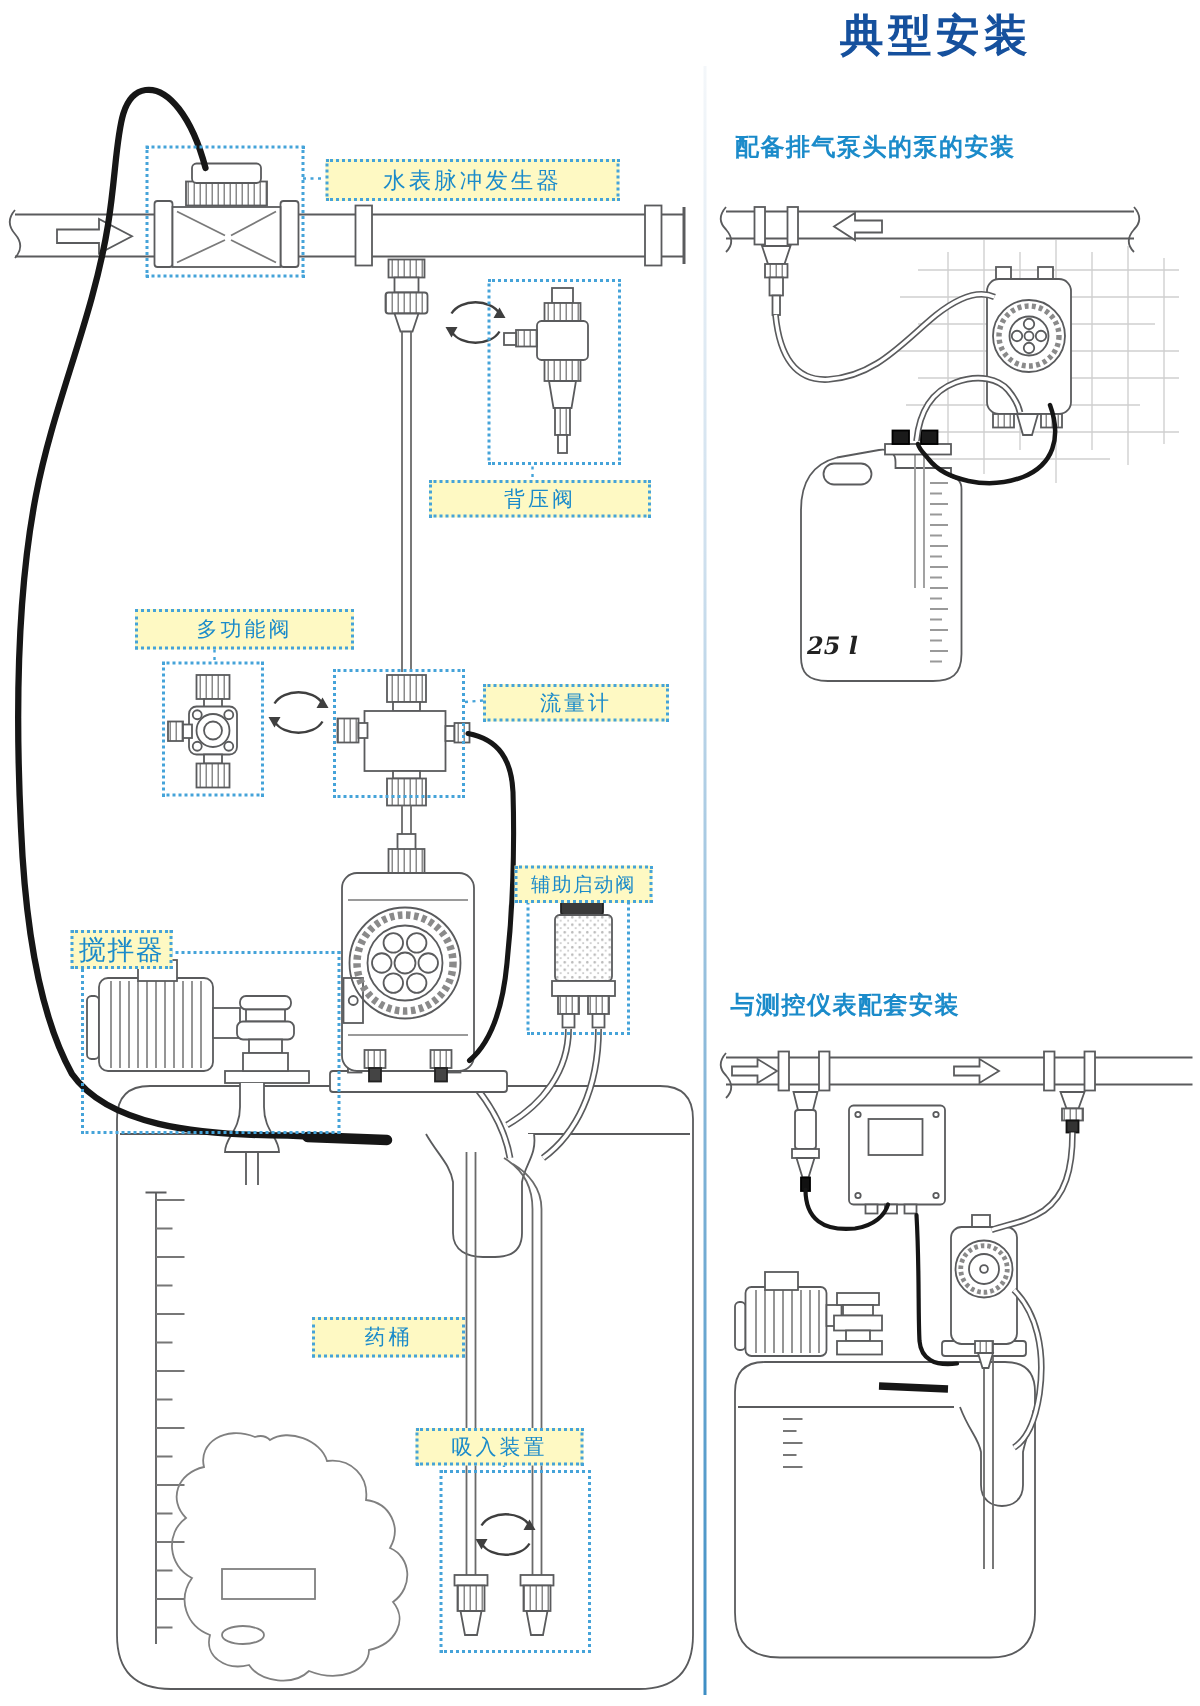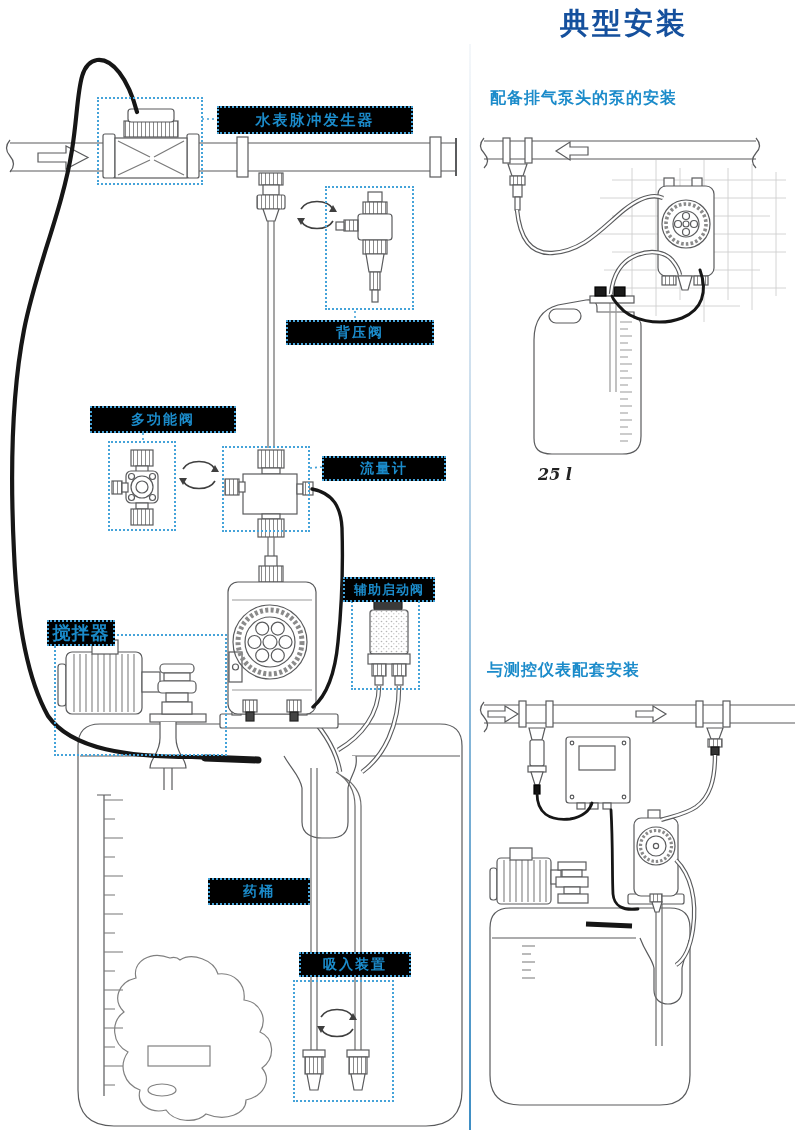--- a/index.html
+++ b/index.html
@@ -6,26 +6,26 @@
   body{width:800px;height:1137px;position:relative;overflow:hidden;
        font-family:"Liberation Sans",sans-serif;}
   svg.art{position:absolute;left:0;top:0;z-index:1;}
   .divider{position:absolute;left:469px;top:44px;width:2px;height:1086px;z-index:1;
            background:linear-gradient(to bottom,#f4f7fa 0%,#cfe0ee 30%,#82b4d7 65%,#3e8ec4 100%);}
   .title{position:absolute;left:560px;top:4px;width:230px;text-align:left;z-index:3;
          color:#15509d;font-weight:bold;font-size:29px;letter-spacing:3px;}
   .heading{position:absolute;color:#1b8bca;font-weight:bold;font-size:16px;
            letter-spacing:1px;z-index:3;white-space:nowrap;}
   .lbl{position:absolute;display:flex;align-items:center;justify-content:center;
-       border:2px dotted #45a3d9;color:#1b8bca;font-weight:bold;font-size:14px;
-       background:#000000;letter-spacing:2px;box-sizing:border-box;z-index:3;white-space:nowrap;}
+       border:2px dotted #45a3d9;color:#1b8bca;font-weight:normal;font-size:14px;
+       background:#fef9c3;letter-spacing:2px;box-sizing:border-box;z-index:3;white-space:nowrap;}
   .cbox{position:absolute;border:2px dotted #45a3d9;background:transparent;
         box-sizing:border-box;z-index:2;}
   .capacity{position:absolute;left:538px;top:421px;z-index:3;color:#222;
-            font-family:"DejaVu Serif",serif;font-style:italic;font-weight:bold;font-size:16px;margin-top:44px;}
+            font-family:"DejaVu Serif",serif;font-style:italic;font-weight:bold;font-size:16px;}
 </style>
 </head>
 <body>
 
 <svg class="art" width="800" height="1137" viewBox="0 0 800 1137">
   <defs>
     <pattern id="kn" width="4" height="6" patternUnits="userSpaceOnUse">
       <rect width="4" height="6" fill="#fff"></rect>
       <line x1="1.5" y1="0" x2="1.5" y2="6" stroke="#8a8a8a" stroke-width="1"></line>
     </pattern>
@@ -371,20 +371,20 @@
 
 <div class="title">典型安装</div>
 
 <div class="lbl" style="left:217px;top:106px;width:196px;height:28px;font-size:15px">水表脉冲发生器</div>
 <div class="lbl" style="left:286px;top:320px;width:148px;height:25px">背压阀</div>
 <div class="lbl" style="left:90px;top:406px;width:146px;height:27px">多功能阀</div>
 <div class="lbl" style="left:322px;top:456px;width:124px;height:25px">流量计</div>
 <div class="lbl" style="left:343px;top:577px;width:92px;height:25px;font-size:13px;letter-spacing:1px">辅助启动阀</div>
 <div class="lbl" style="left:47px;top:620px;width:68px;height:26px;font-size:18px;letter-spacing:1px">搅拌器</div>
 <div class="lbl" style="left:208px;top:878px;width:102px;height:27px">药桶</div>
-<div class="lbl" style="left:299px;top:952px;width:112px;height:25px">吸入装置</div>
+<div class="lbl" style="left:277px;top:952px;width:112px;height:25px">吸入装置</div>
 
 <div class="heading" style="left:490px;top:88px">配备排气泵头的泵的安装</div>
 <div class="heading" style="left:487px;top:660px">与测控仪表配套安装</div>
 
 <div class="capacity">25 l</div>
 
 <div class="divider"></div>
 
 </body></html>

